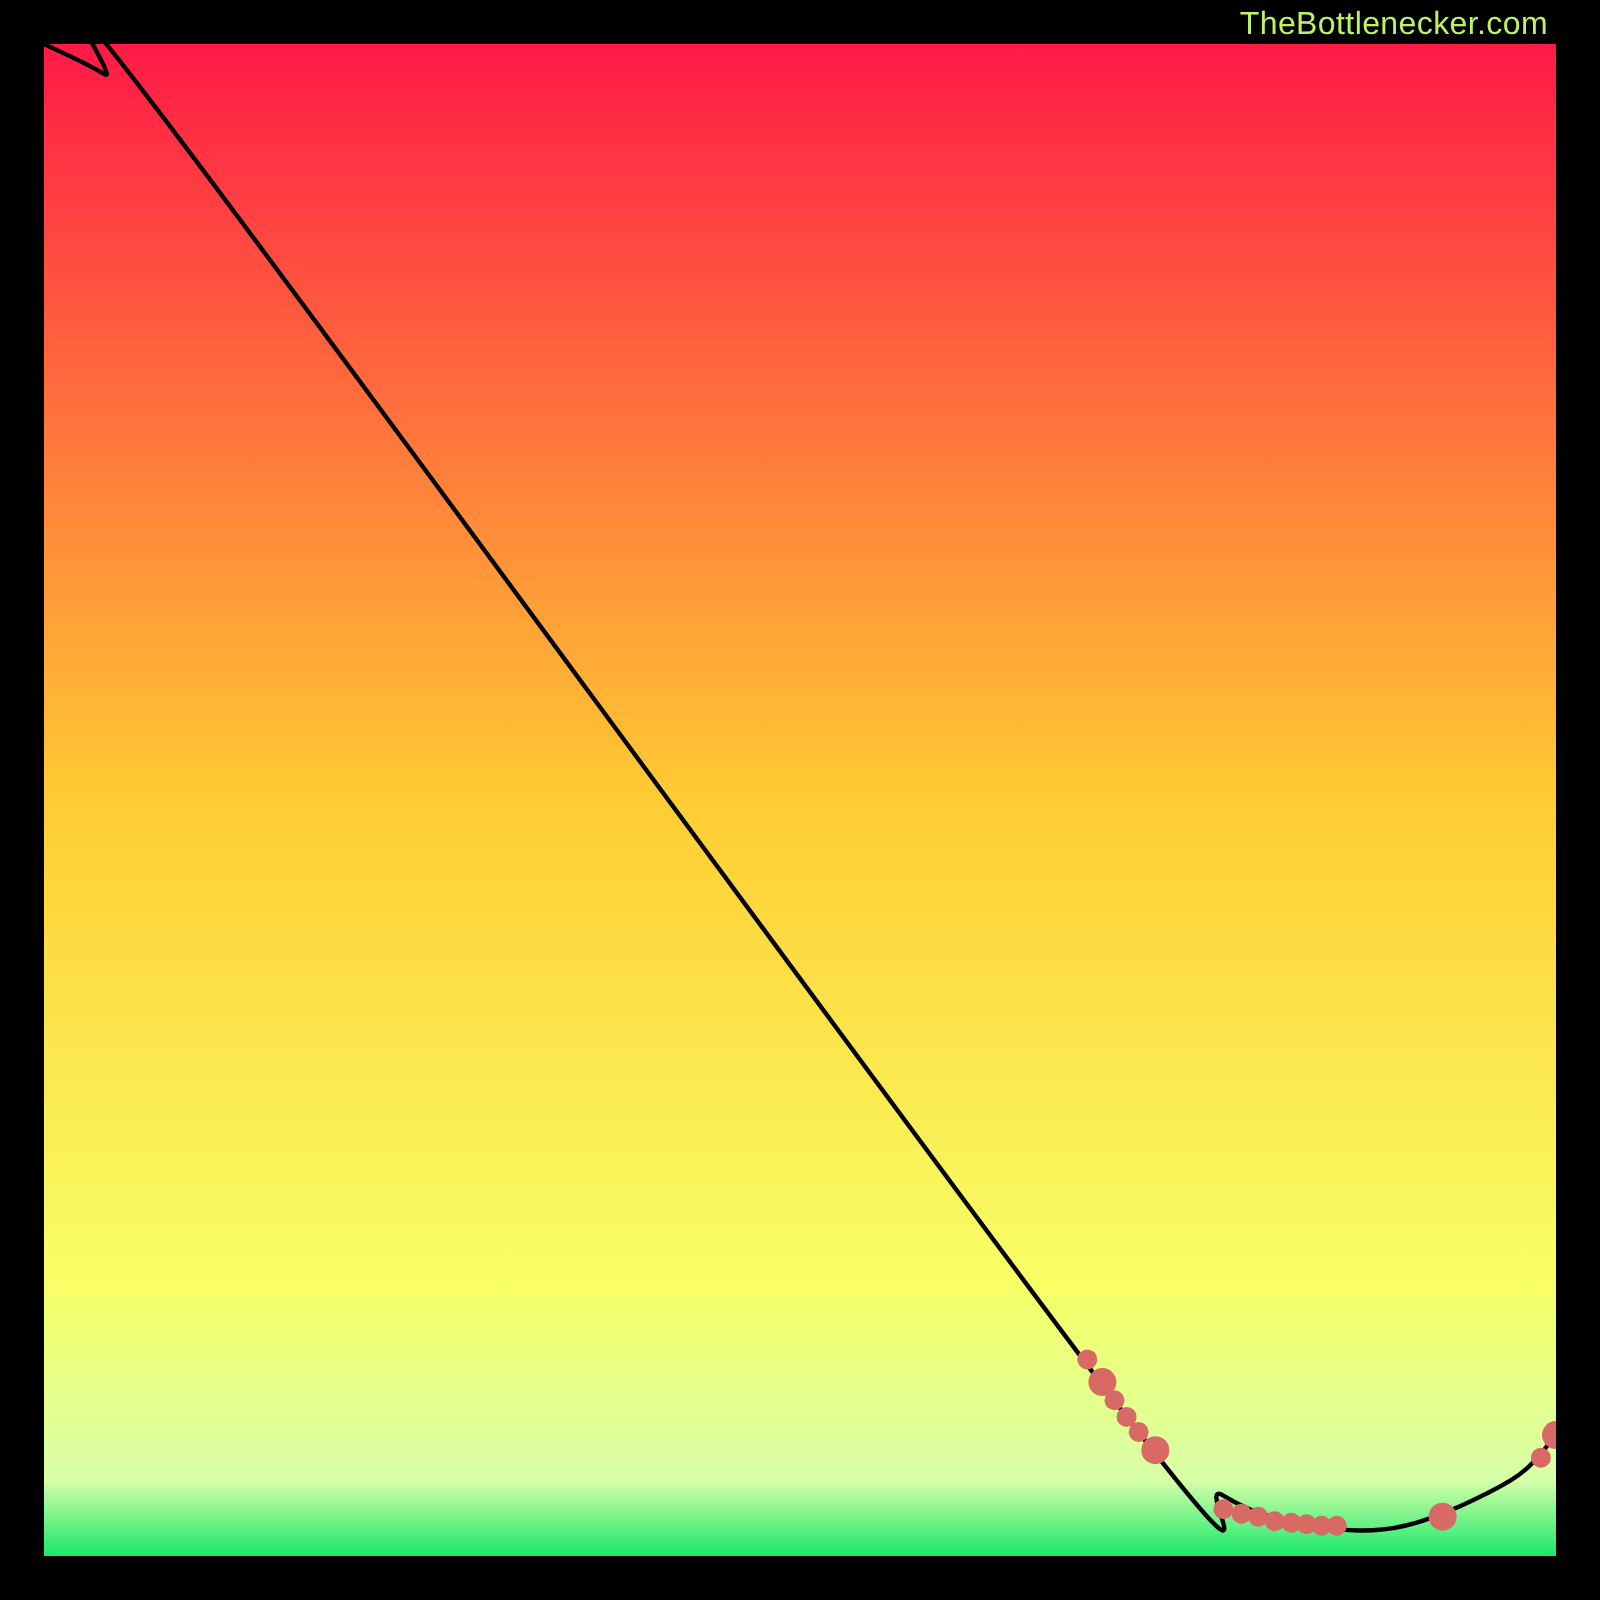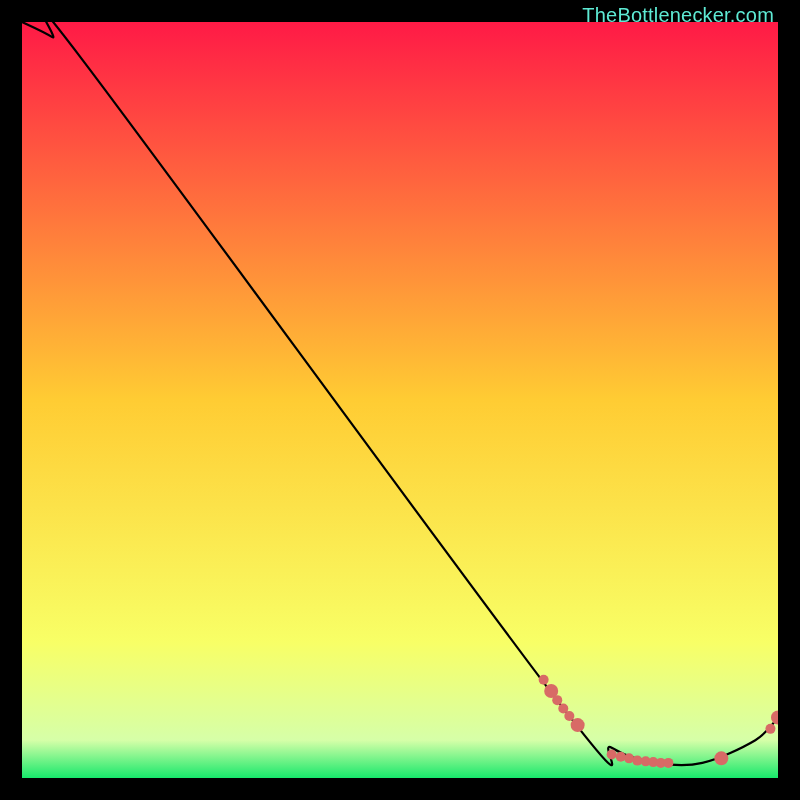--- a/index.html
+++ b/index.html
@@ -16,22 +16,22 @@
     left: 22px;
     top: 22px;
     width: 756px;
     height: 756px;
     box-sizing: border-box;
   }
   .attrib {
     position: absolute;
     top: 4px;
     right: 26px;
-    color: #5eead4;
-    font-size: 20px;
+    color: #bef264;
+    font-size: 16px;
     letter-spacing: 0.2px;
   }
   svg {
     display: block;
   }
 </style>
 </head>
 <body>
 
 <div class="attrib">TheBottlenecker.com</div>

